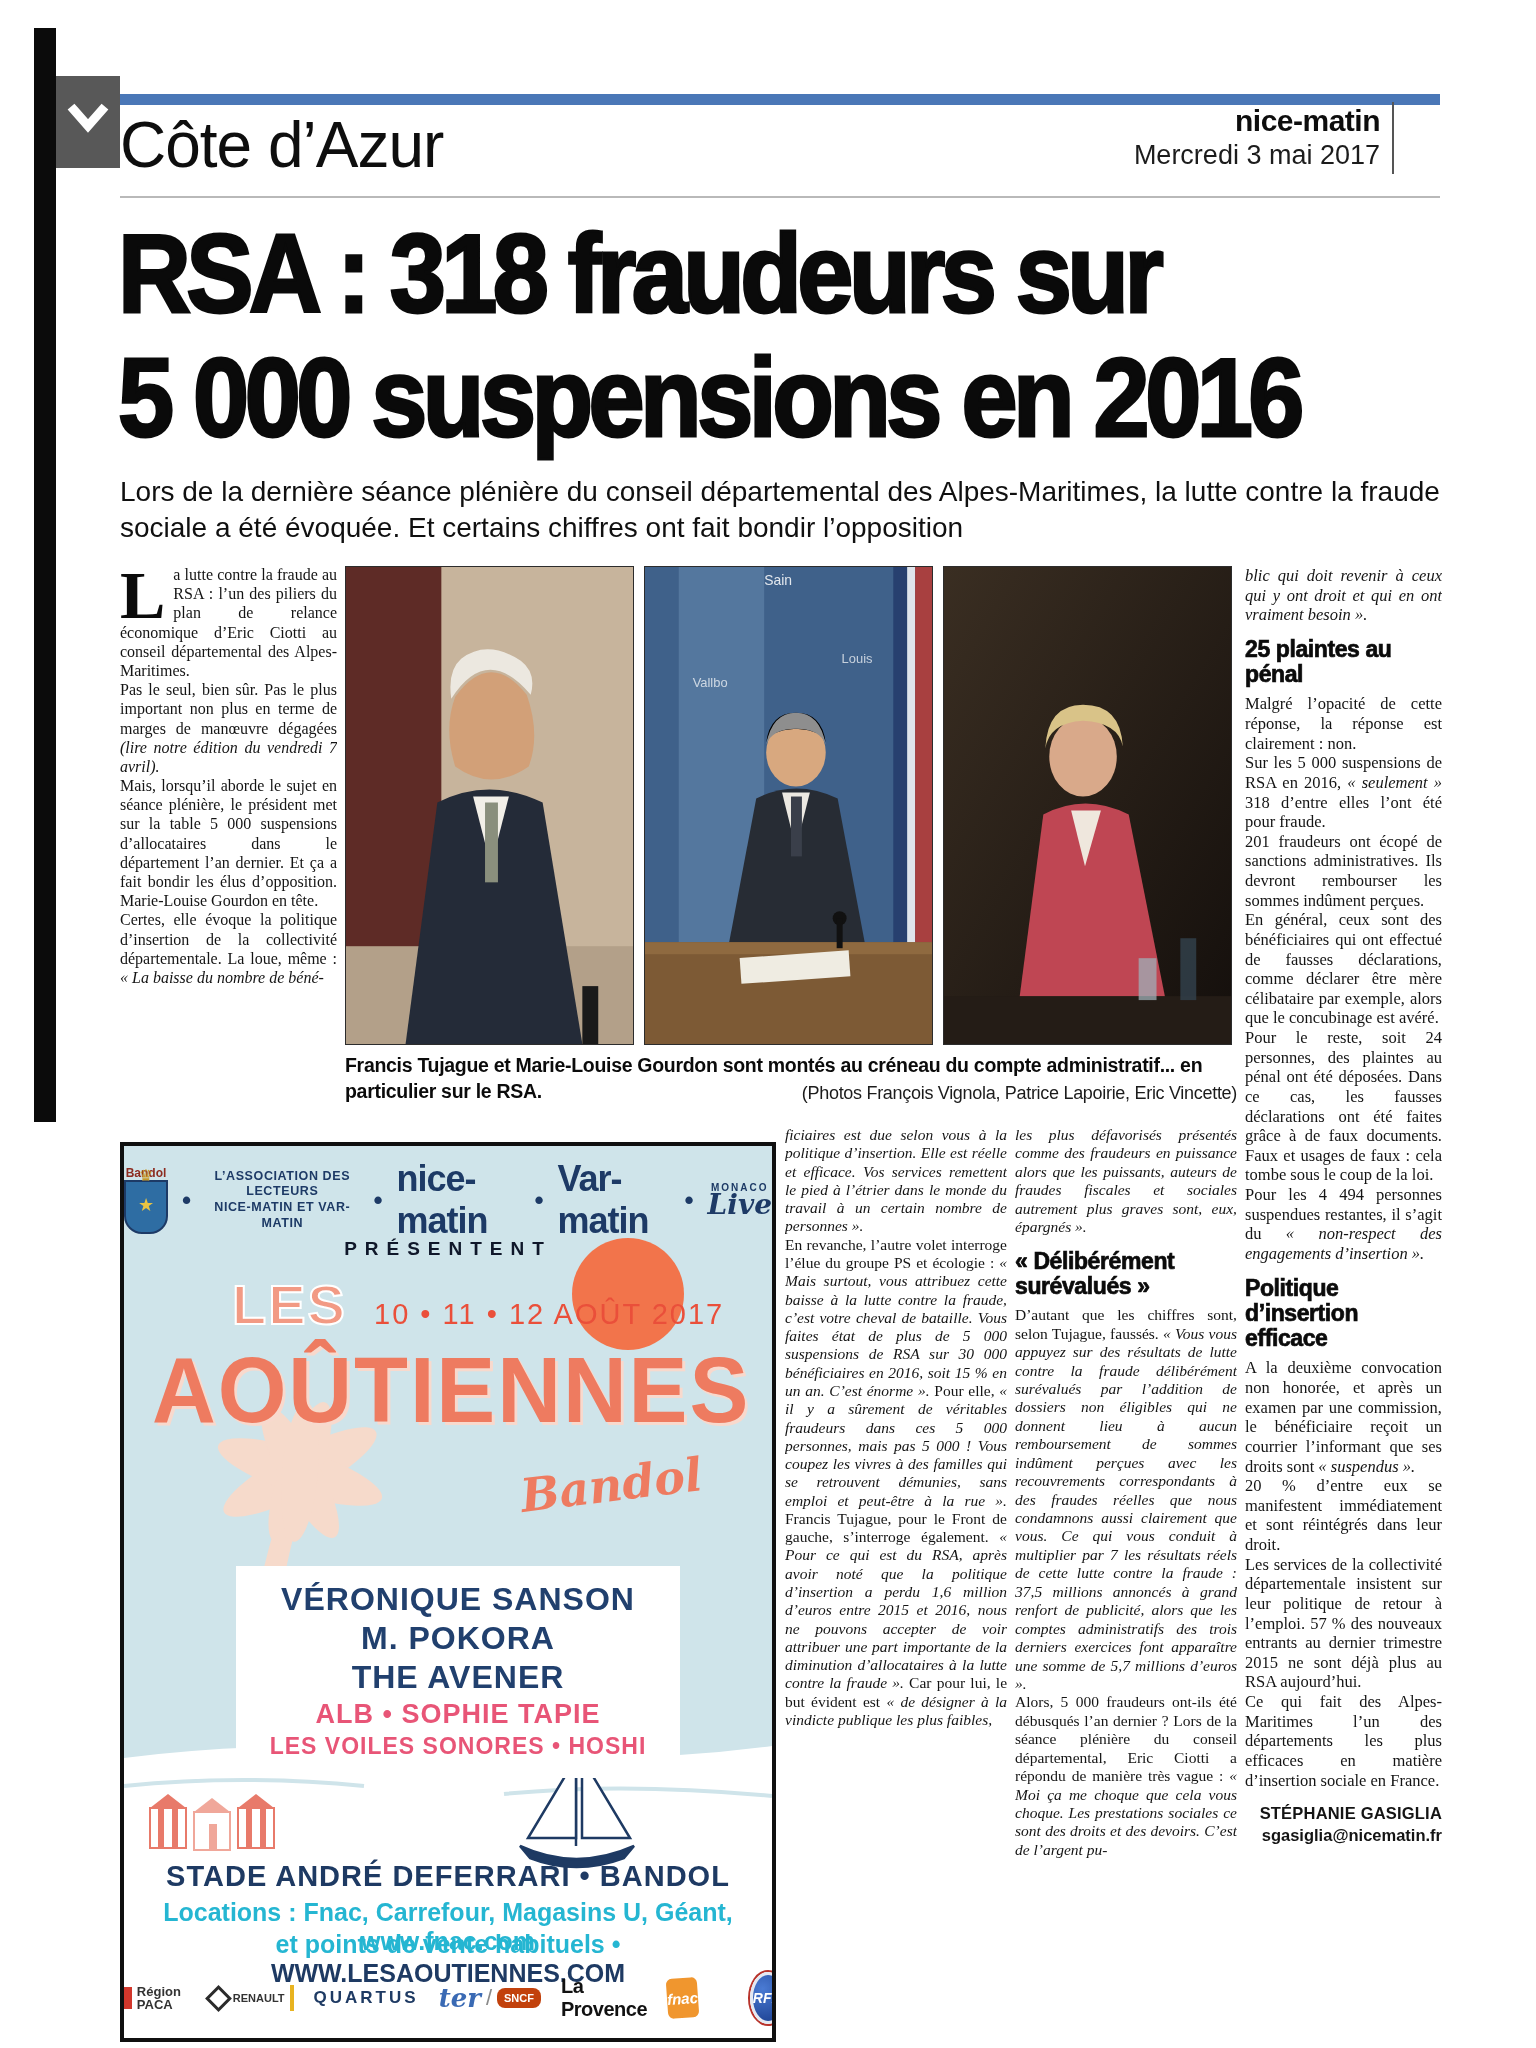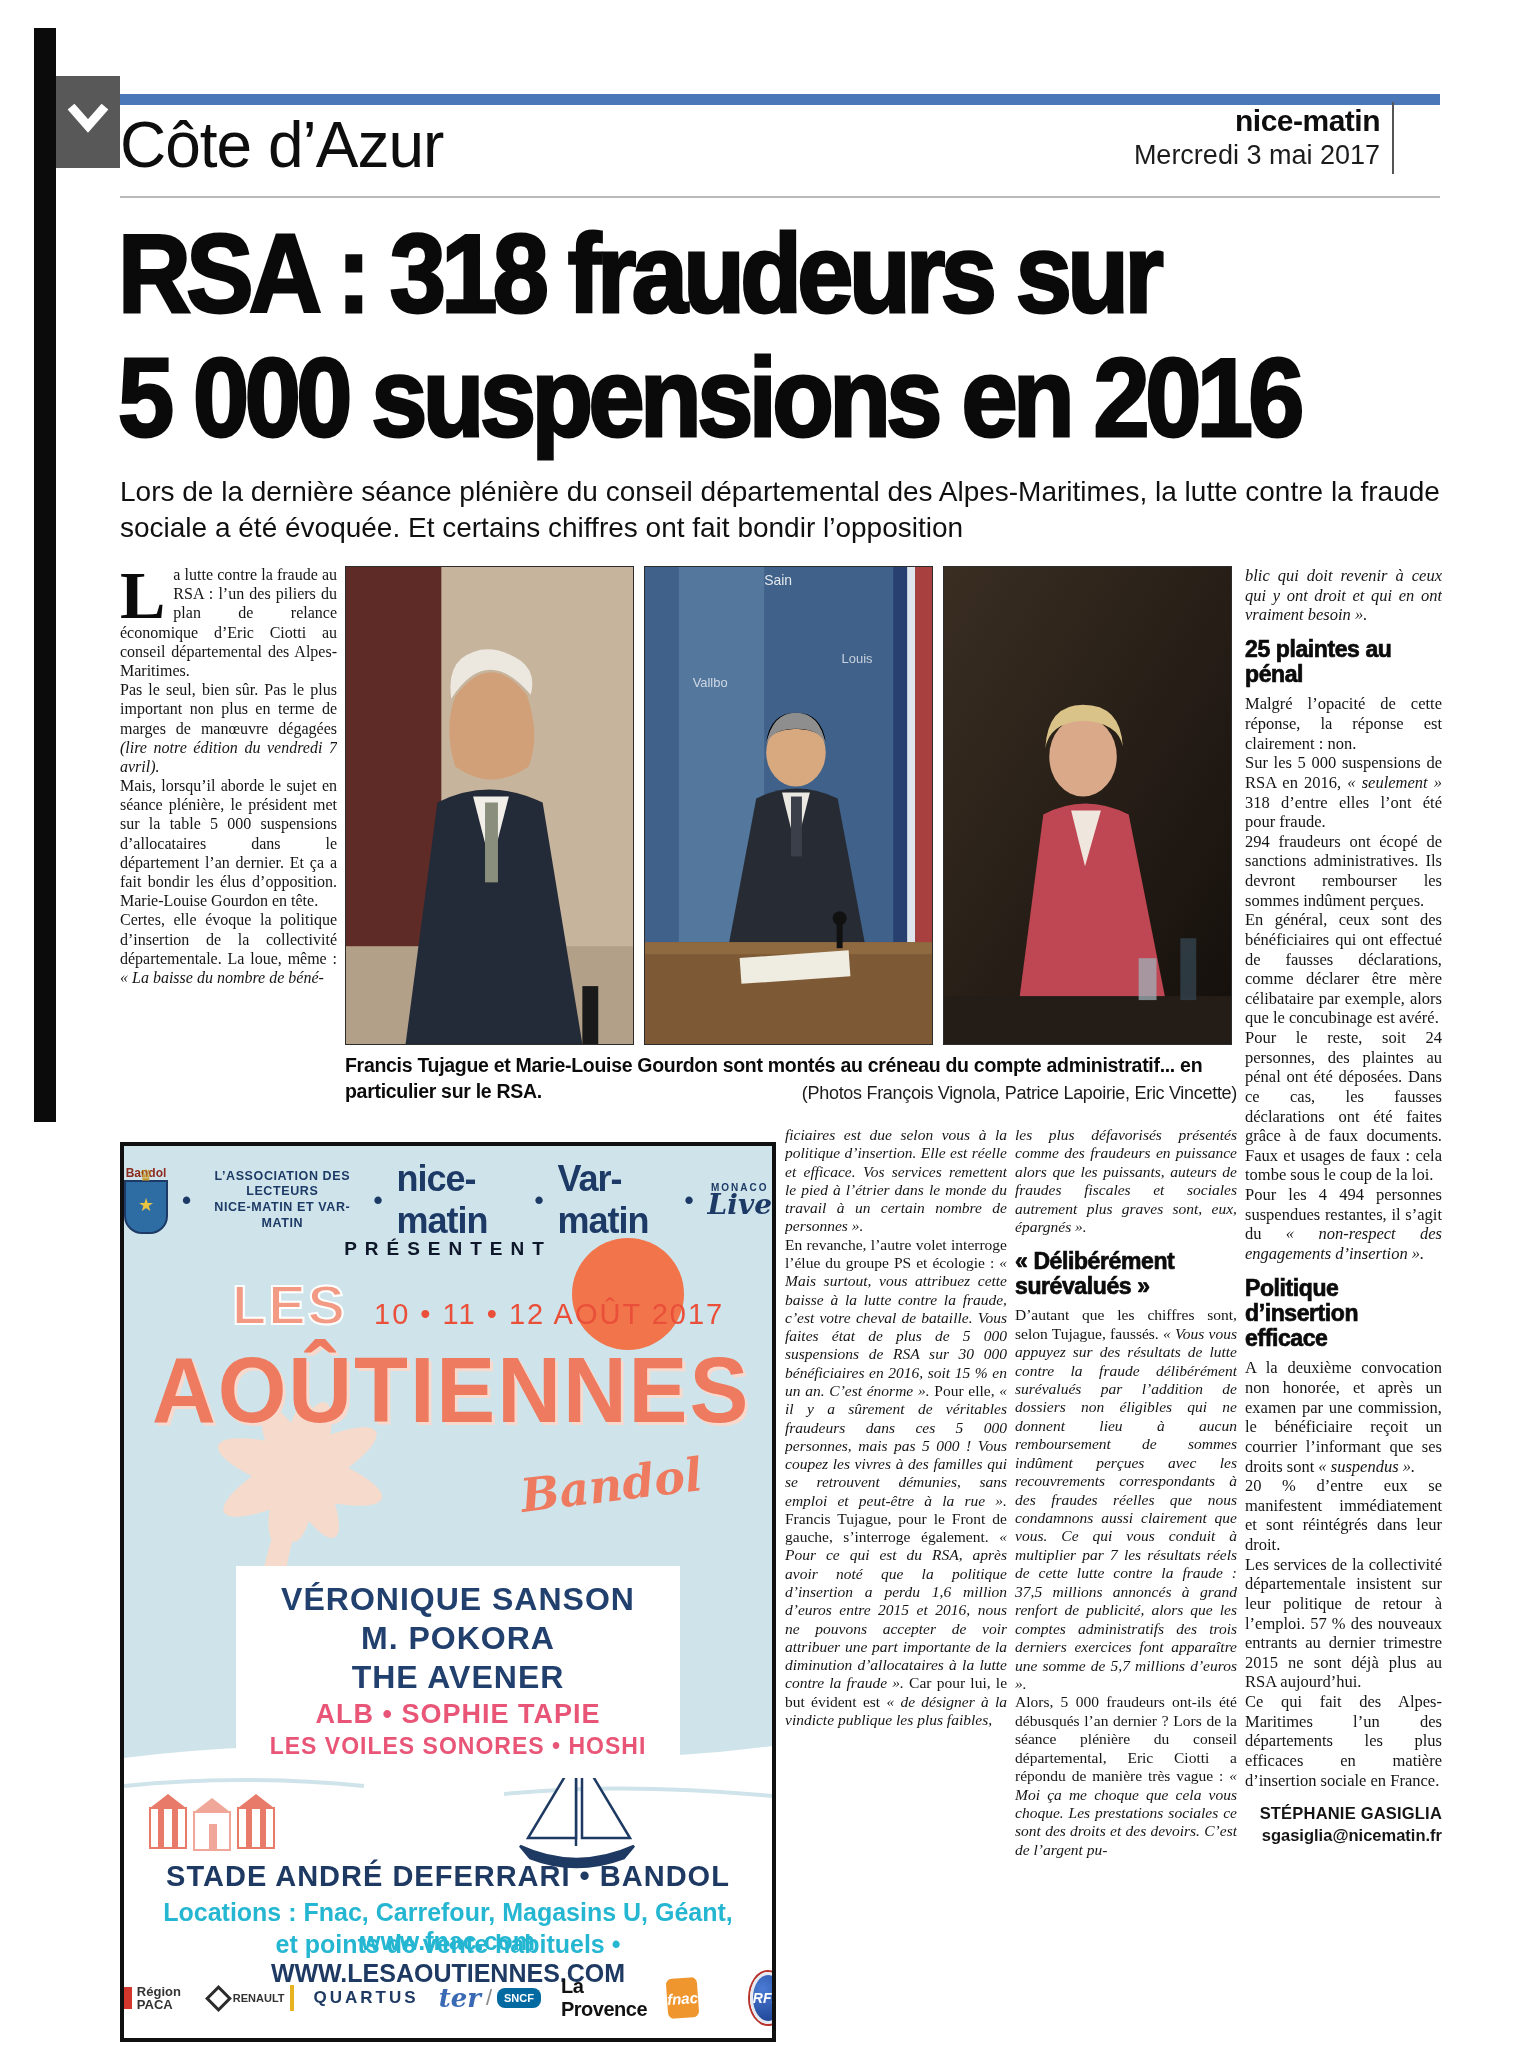--- a/index.html
+++ b/index.html
@@ -93,21 +93,21 @@
   .sponsors{position:absolute;left:0;top:826px;width:100%;display:flex;align-items:center;justify-content:center;gap:20px;}
   .sp{display:flex;align-items:center;gap:5px;}
   .paca-sq{width:22px;height:22px;background:#d2372c;display:inline-block;}
   .paca-t{font-size:13px;font-weight:700;color:#333;line-height:1;width:52px;}
   .ren-d{width:13px;height:13px;border:3px solid #2b2b2b;transform:rotate(45deg);display:inline-block;}
   .ren-t{font-size:11px;font-weight:700;color:#333;}
   .ren-bar{width:4px;height:26px;background:#e8b320;display:inline-block;}
   .quartus{font-size:17px;font-weight:700;color:#1e3a63;letter-spacing:3px;}
   .ter-t{font-family:"DejaVu Serif",serif;font-style:italic;font-weight:700;font-size:26px;color:#3a6ab4;}
   .slash{color:#8a8a8a;font-size:22px;}
-  .sncf{background:#0369a1;color:#fff;font-size:11px;font-weight:700;padding:4px 7px;border-radius:8px;}
+  .sncf{background:#c2410c;color:#fff;font-size:11px;font-weight:700;padding:4px 7px;border-radius:8px;}
   .lap{font-size:20px;font-weight:700;color:#111;letter-spacing:-0.5px;}
   .fnac{width:40px;height:40px;background:#f0962e;border-radius:6px;transform:rotate(-4deg);color:#fff;
       font-weight:700;font-style:italic;font-size:15px;display:flex;align-items:center;justify-content:center;}
   .rfm{width:46px;height:46px;border-radius:50%;background:radial-gradient(circle at 32% 30%,#4a7bd4,#1b3f8f);
       border:3px solid #e4e9f2;box-shadow:0 0 0 2px #b8332b;color:#fff;font-weight:700;font-style:italic;
       font-size:14px;display:flex;align-items:center;justify-content:center;margin-left:32px;}
 </style>
 </head>
 <body>
 
@@ -322,21 +322,21 @@
     <h3>«  Délibérément surévalués  »</h3>
     <p><span>D’autant que les chiffres sont, selon Tujague, faussés. </span><span class="it">« Vous vous appuyez sur des résultats de lutte contre la fraude délibérément surévalués par l’addition de dossiers non éligibles qui ne donnent lieu à aucun remboursement de sommes indûment perçues avec les recouvrements correspondants à des fraudes réelles que nous condamnons aussi clairement que vous. Ce qui vous conduit à multiplier par 7 les résultats réels de cette lutte contre la fraude : 37,5 millions annoncés à grand renfort de publicité, alors que les comptes administratifs des trois derniers exercices font apparaître une somme de 5,7 millions d’euros  ».</span></p>
     <p><span>Alors, 5 000 fraudeurs ont-ils été débusqués l’an dernier ?  Lors de la séance plénière du conseil départemental, Eric Ciotti a répondu de manière très vague : </span><span class="it">« Moi ça me choque que cela vous choque. Les prestations sociales ce sont des droits et des devoirs. C’est de l’argent pu-</span></p>
   </div>
 
   <div class="col colC">
     <p><span class="it">blic qui doit revenir à ceux qui y ont droit et qui en ont vraiment besoin ».</span></p>
     <h3>25 plaintes au pénal</h3>
     <p>Malgré l’opacité de cette réponse, la réponse est clairement : non.</p>
     <p><span>Sur les 5 000 suspensions de RSA en 2016, </span><span class="it">«  seulement  »</span><span> 318 d’entre elles l’ont été pour fraude.</span></p>
-    <p>294 fraudeurs ont écopé de sanctions administratives. Ils devront rembourser les sommes indûment perçues.</p>
+    <p>201 fraudeurs ont écopé de sanctions administratives. Ils devront rembourser les sommes indûment perçues.</p>
     <p>En général, ceux sont des bénéficiaires qui ont effectué de fausses déclarations, comme déclarer être mère célibataire par exemple, alors que le concubinage est avéré.</p>
     <p>Pour le reste, soit 24 personnes, des plaintes au pénal ont été déposées. Dans ce cas, les fausses déclarations ont été faites grâce à de faux documents. Faux et usages de faux : cela tombe sous le coup de la loi.</p>
     <p><span>Pour les 4 494 personnes suspendues restantes, il s’agit du </span><span class="it">«  non-respect des engagements d’insertion  ».</span></p>
     <h3>Politique d’insertion efficace</h3>
     <p><span>A la deuxième convocation non honorée, et après un examen par une commission, le bénéficiaire reçoit un courrier l’informant que ses droits sont </span><span class="it">«  suspendus  ».</span></p>
     <p>20 % d’entre eux se manifestent immédiatement et sont réintégrés dans leur droit.</p>
     <p>Les services de la collectivité départementale insistent sur leur politique de retour à l’emploi.  57 % des nouveaux entrants au dernier trimestre 2015 ne sont déjà plus au RSA aujourd’hui.</p>
     <p>Ce qui fait des Alpes-Maritimes l’un des départements les plus efficaces en matière d’insertion sociale en France.</p>
     <div class="byline">
       <div class="b1">STÉPHANIE GASIGLIA</div>

